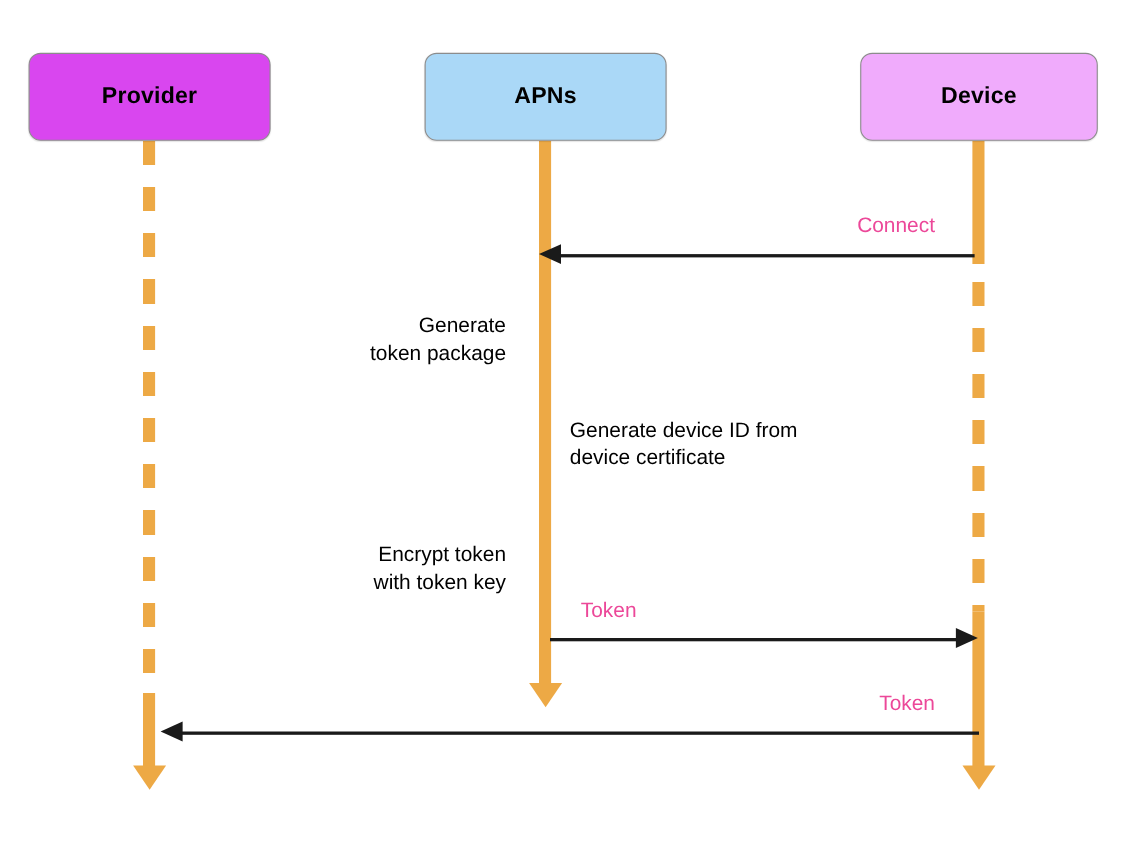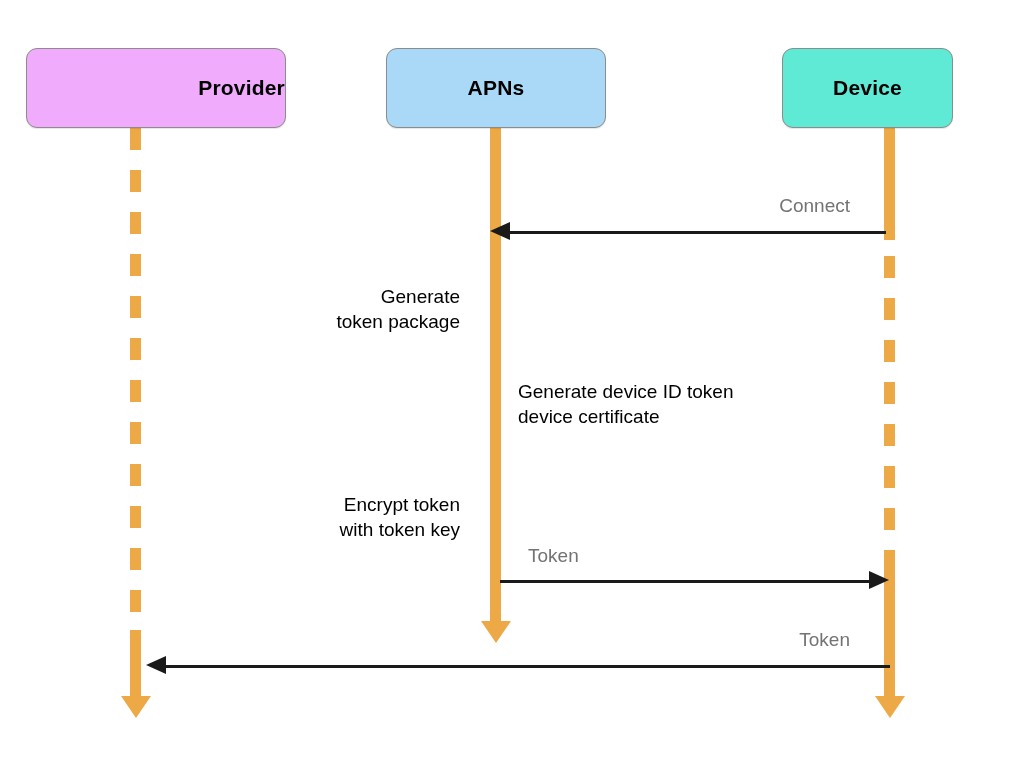--- a/index.html
+++ b/index.html
@@ -33,23 +33,23 @@
     box-shadow: 0 1px 1px rgba(0,0,0,0.10);
   }
   .participant .p-label {
     font-size: 21px;
     font-weight: bold;
     color: #000000;
     letter-spacing: 0.2px;
     white-space: nowrap;
   }
 
-  #box-provider { left: 26px;  width: 260px; background: #f0abfc; justify-content: flex-end; }
+  #box-provider { left: 26px;  width: 220px; background: #d946ef; }
   #box-apns     { left: 386px; width: 220px; background: #AAD8F7; justify-content: center; }
-  #box-device   { left: 782px; width: 171px; background: #5eead4; }
+  #box-device   { left: 782px; width: 216px; background: #f0abfc; }
 
   
   .lifeline {
     position: absolute;
     width: 11px;
   }
   .lifeline.solid {
     background: #EDA945;
   }
   .lifeline.dashed {
@@ -83,21 +83,21 @@
     height: 0;
     border-top: 9px solid transparent;
     border-bottom: 9px solid transparent;
   }
   .msg-head.right { border-left: 20px solid #1a1a1a; }
   .msg-head.left  { border-right: 20px solid #1a1a1a; }
 
   .msg-label {
     position: absolute;
     font-size: 19px;
-    color: #737373;
+    color: #ec4899;
     white-space: nowrap;
     line-height: 1.28;
   }
 
   
   .note {
     position: absolute;
     font-size: 19px;
     color: #000000;
     line-height: 1.33;
@@ -135,21 +135,21 @@
     <span class="p-label">Device</span>
   </div>
 
   <div class="msg-label" style="right:174px; top:194px; text-align:right;">Connect</div>
   <div class="msg-line" style="left:507px; top:231px; width:379px;"></div>
   <div class="msg-head left" style="left:490px; top:222px;"></div>
 
   <div class="note right-align" style="left:200px; top:284px; width:260px;">Generate
 token package</div>
 
-  <div class="note left-align" style="left:518px; top:379px; width:340px;">Generate device ID token
+  <div class="note left-align" style="left:518px; top:379px; width:340px;">Generate device ID from
 device certificate</div>
 
   <div class="note right-align" style="left:200px; top:492px; width:260px;">Encrypt token
 with token key</div>
 
   <div class="msg-label" style="left:528px; top:544px; text-align:left;">Token</div>
   <div class="msg-line" style="left:500px; top:580px; width:370px;"></div>
   <div class="msg-head right" style="left:869px; top:571px;"></div>
 
   <div class="msg-label" style="right:174px; top:628px; text-align:right;">Token</div>

